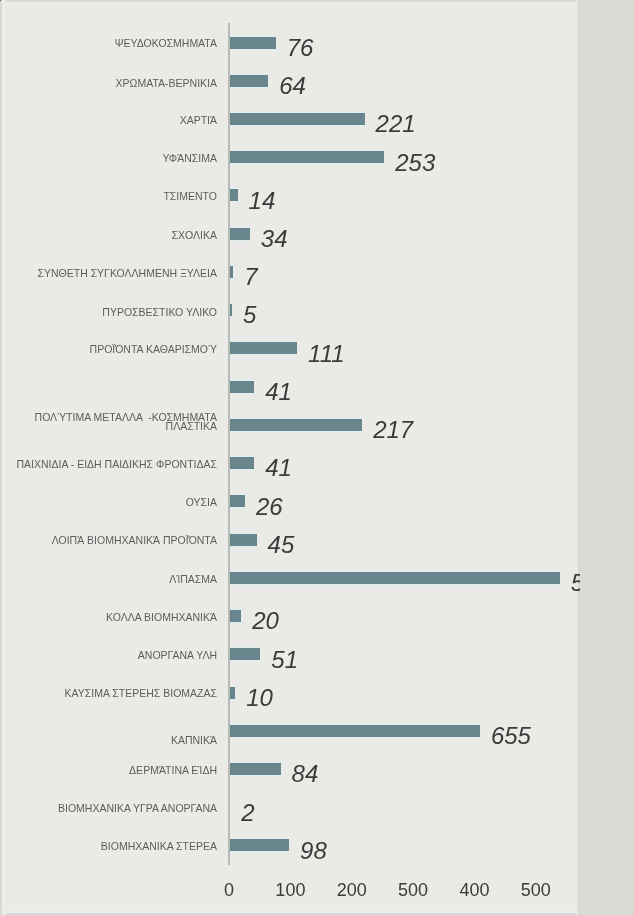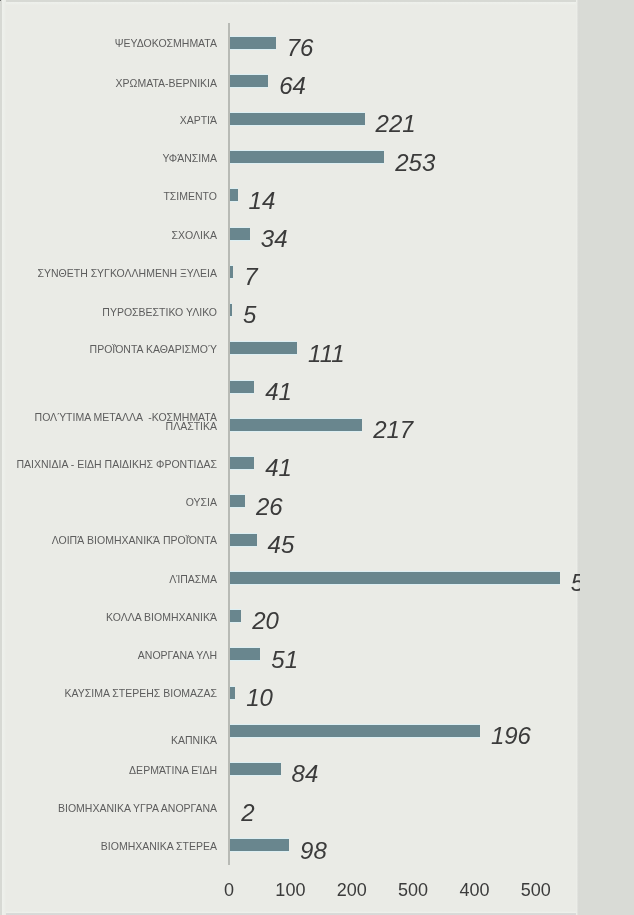--- a/index.html
+++ b/index.html
@@ -182,21 +182,21 @@
   <div class="bar" style="top: 586.664px; width: 12.27px; background: rgb(105, 134, 142);"></div>
   <div class="vallabel" style="left: 23.27px; top: 585.964px; color: rgb(59, 59, 59);">20</div>
 
   <div class="bar" style="top: 624.9px; width: 31.2885px; background: rgb(105, 134, 142);"></div>
   <div class="vallabel" style="left: 42.2885px; top: 624.2px; color: rgb(59, 59, 59);">51</div>
 
   <div class="bar" style="top: 663.136px; width: 6.135px; background: rgb(105, 134, 142);"></div>
   <div class="vallabel" style="left: 17.135px; top: 662.436px; color: rgb(59, 59, 59);">10</div>
 
   <div class="bar" style="top: 701.373px; width: 250.922px; background: rgb(105, 134, 142);"></div>
-  <div class="vallabel" style="left: 261.921px; top: 700.673px; color: rgb(59, 59, 59);">196</div>
+  <div class="vallabel" style="left: 261.921px; top: 700.673px; color: rgb(59, 59, 59);">655</div>
 
   <div class="bar" style="top: 739.609px; width: 51.534px; background: rgb(105, 134, 142);"></div>
   <div class="vallabel" style="left: 62.534px; top: 738.909px; color: rgb(59, 59, 59);">84</div>
 
   <div class="bar" style="top: 777.845px; width: 1.227px; background: rgb(105, 134, 142);"></div>
   <div class="vallabel" style="left: 12.227px; top: 777.145px; color: rgb(59, 59, 59);">2</div>
 
   <div class="bar" style="top: 816.082px; width: 60.123px; background: rgb(105, 134, 142);"></div>
   <div class="vallabel" style="left: 71.123px; top: 815.382px; color: rgb(59, 59, 59);">98</div>
 </div>

